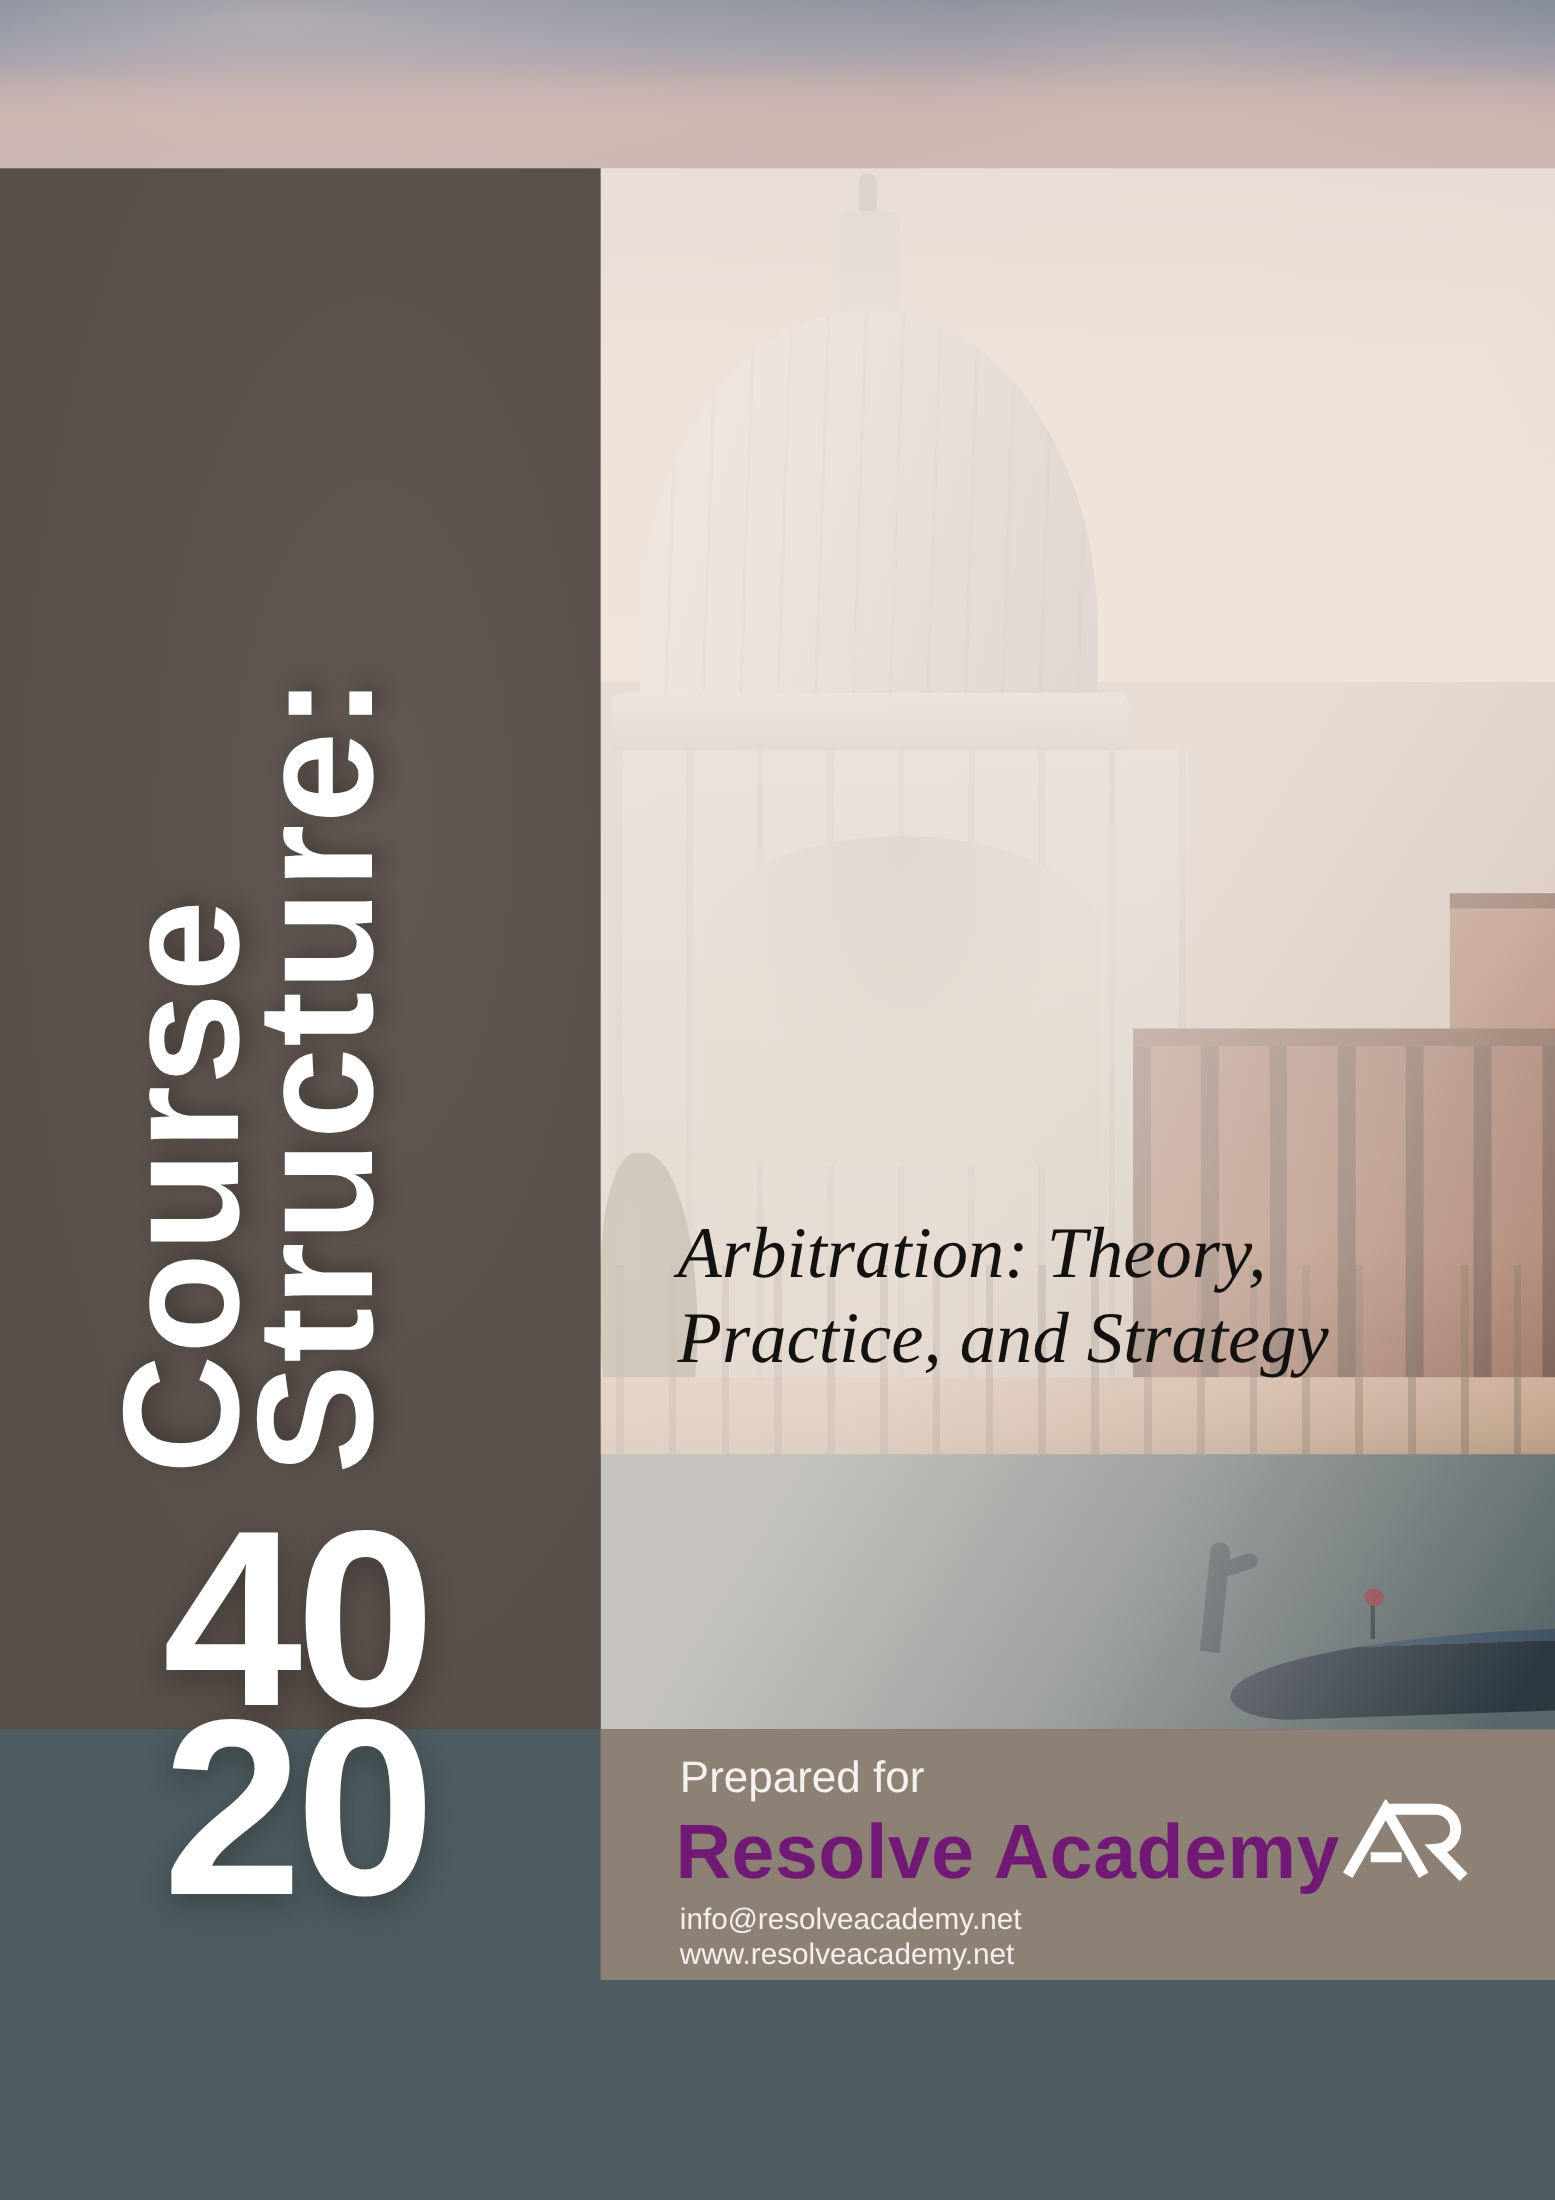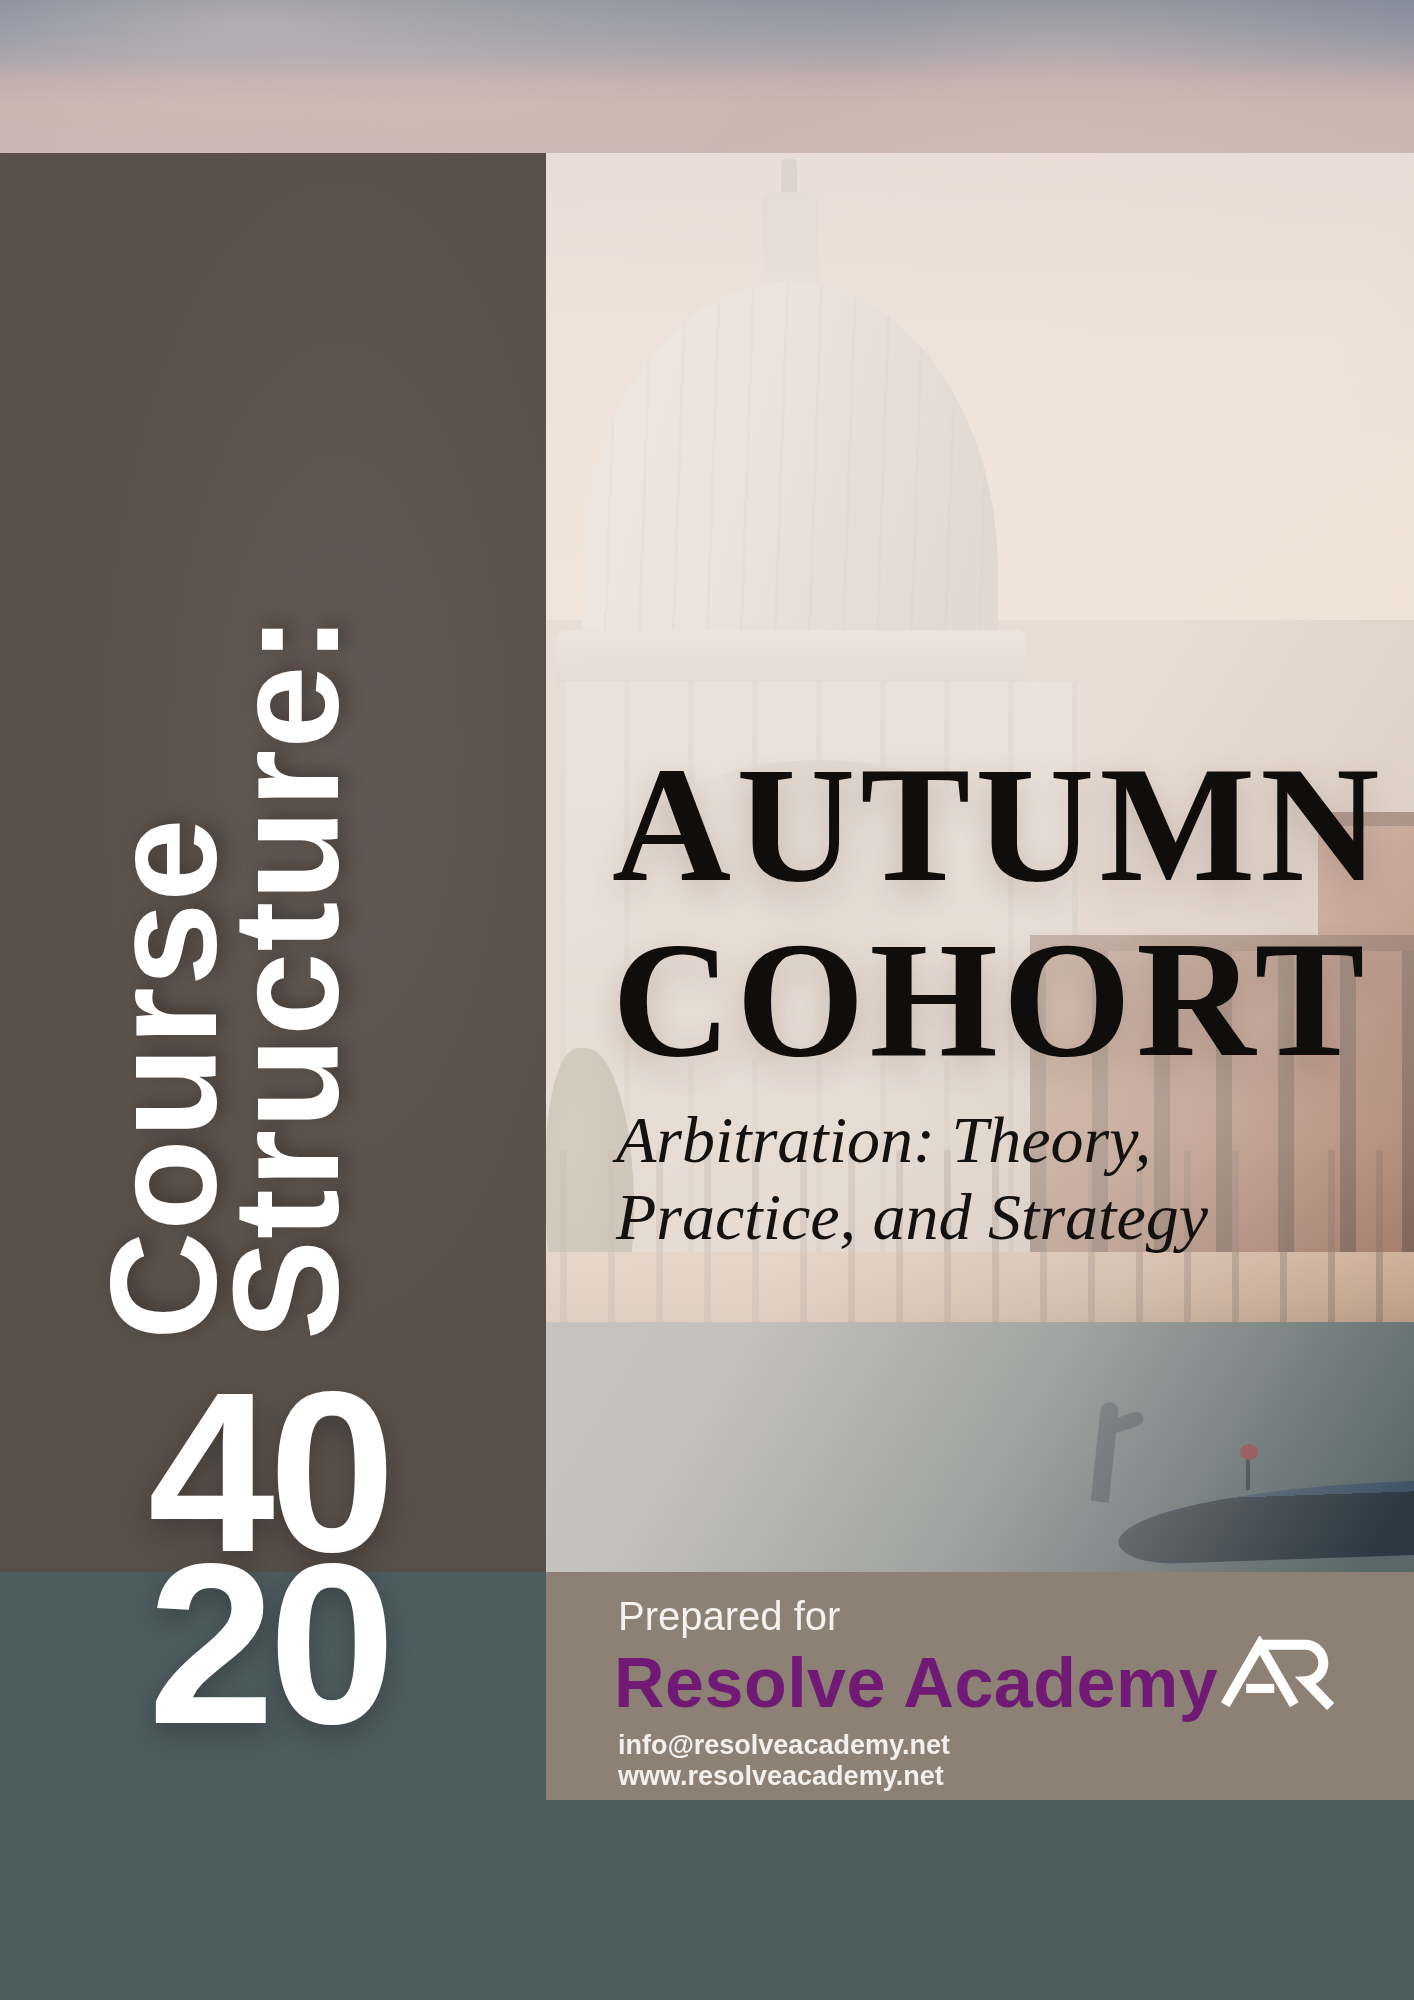--- a/index.html
+++ b/index.html
@@ -75,21 +75,21 @@
     text-shadow:5px 7px 18px rgba(35,28,24,.4);white-space:nowrap;}
   .year{left:148px;top:1386px;color:#fff;font-weight:900;font-size:228px;line-height:172px;
     letter-spacing:-6px;text-shadow:0 10px 26px rgba(30,25,22,.35);}
   .title{left:612px;top:737px;width:780px;color:#0f0e0c;font-family:"Liberation Serif",serif;
     font-weight:700;font-size:165px;line-height:175px;letter-spacing:5px;white-space:nowrap;
     text-shadow:0 12px 34px rgba(80,55,40,.22);}
   .subtitle{left:616px;top:1101px;color:#141210;font-family:"Liberation Serif",serif;
     font-style:italic;font-weight:500;font-size:66px;line-height:77px;white-space:nowrap;}
   .prepared{left:618px;top:1594px;color:#f4f1ee;font-size:40px;line-height:44px;font-weight:400;}
   .org{left:614px;top:1643px;color:#701a75;font-size:70px;line-height:80px;font-weight:700;letter-spacing:.5px;}
-  .contact{left:618px;top:1730px;color:#f2efec;font-size:27px;line-height:31px;font-weight:700;}
+  .contact{left:618px;top:1730px;color:#f2efec;font-size:27px;line-height:31px;font-weight:400;}
   .logo{left:1218px;top:1636px;width:118px;height:74px;}
 </style>
 </head>
 <body>
 
 <div class="page">
 
   <div class="abs sky"></div>
   <div class="abs dome-statue"></div>
   <div class="abs dome-lantern"></div>
@@ -118,24 +118,20 @@
   <div class="abs v-label">
     <div>Course</div>
     <div>Structure:</div>
   </div>
 
   <div class="abs year">
     <div>40</div>
     <div>20</div>
   </div>
 
-  <h1 class="abs title" style="margin:0;">
-    <div>AUTUMN</div>
-    <div>COHORT</div>
-  </h1>
 
   <div class="abs subtitle">
     <div>Arbitration: Theory,</div>
     <div>Practice, and Strategy</div>
   </div>
 
   <div class="abs prepared">Prepared for</div>
   <div class="abs org">Resolve Academy</div>
   <div class="abs contact">
     <div>info@resolveacademy.net</div>

